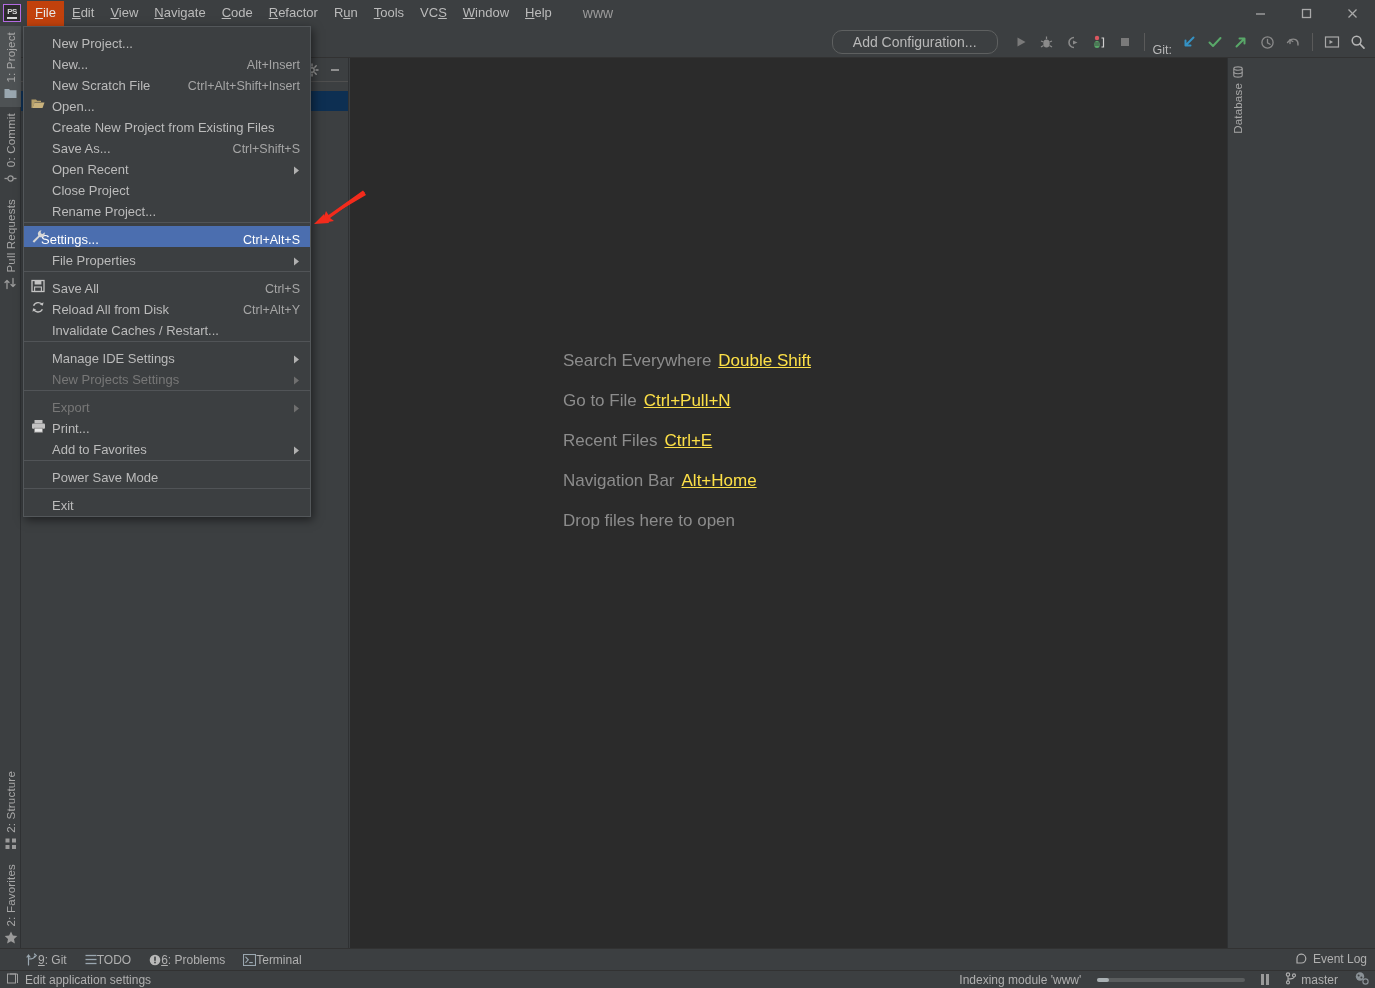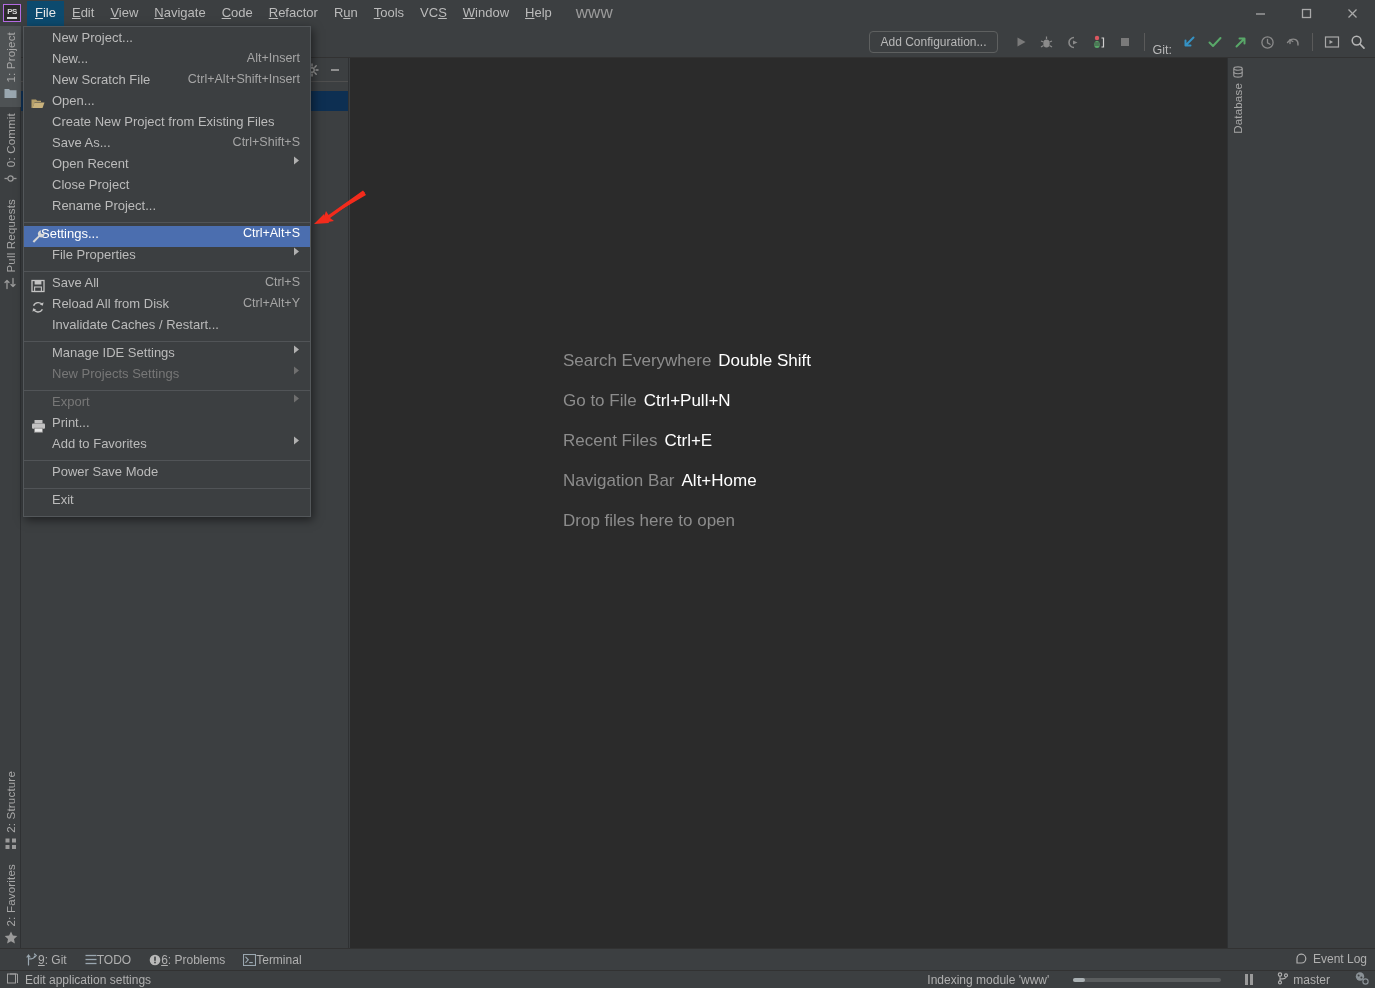--- a/index.html
+++ b/index.html
@@ -27,23 +27,23 @@
     font-size: 8px; color: #d6d6d6; line-height: 8px; font-weight: bold;
     letter-spacing: -0.5px;
   }
   .ps-logo .ps-bar { width: 10px; height: 2px; background: #d6d6d6; margin-top: 1px; }
 
   .menu-item {
     padding: 4px 8px 5px 8px; font-size: 13px; color: #bbbbbb;
     line-height: 16px; cursor: default; white-space: nowrap;
   }
   .menu-item u { text-decoration: underline; }
-  .menu-item.active { background: #0c4a6e; color: #e8e8e8; }
+  .menu-item.active { background: #c2410c; color: #e8e8e8; }
   .project-label {
-    margin-left: 16px; font-size: 17px; color: #9a9a9a;
+    margin-left: 23px; font-size: 14px; color: #9a9a9a;
   }
   .win-controls {
     position: absolute; right: 0; top: 0; height: 26px; display: flex;
   }
   .win-btn {
     width: 46px; height: 26px; display: flex; align-items: center; justify-content: center;
     color: #a9a9a9;
   }
   .win-btn svg { display: block; }
 
@@ -52,22 +52,22 @@
     position: absolute; left: 0; top: 26px; width: 1375px; height: 32px;
     background: #3c3f41; border-bottom: 1px solid #323232;
     display: flex; align-items: center;
   }
   .nav-folder-icon { margin-left: 5px; color: #9aa7b0; display:flex; align-items:center; }
   .run-toolbar {
     position: absolute; right: 4px; top: 0; height: 32px;
     display: flex; align-items: center; gap: 0px;
   }
   .add-config {
-    border: 1px solid #5e6060; border-radius: 4px; background: transparent;
-    color: #b8b8b8; font-size: 12px; padding: 3px 10px; margin-right: 10px;
+    border: 1px solid #5e6060; border-radius: 10px; background: transparent;
+    color: #b8b8b8; font-size: 14px; padding: 3px 20px; margin-right: 10px;
     font-family: inherit; cursor: pointer; white-space: nowrap;
   }
   .tb-btn {
     width: 26px; height: 26px; display: flex; align-items: center; justify-content: center;
     cursor: default;
   }
   .tb-sep { width: 1px; height: 18px; background: #5a5a5a; margin: 0 6px; }
   .git-label { font-size: 12.5px; color: #b8b8b8; margin: 16px 4px 0 2px; }
 
   
@@ -114,31 +114,31 @@
   
   .editor-area {
     position: absolute; left: 350px; top: 58px; right: 20px; bottom: 28px;
     background: #2b2b2b;
   }
   .welcome {
     position: absolute; left: 213px; top: 292px;
     display: flex; flex-direction: column; gap: 18px;
   }
   .wrow { font-size: 17px; color: #8c8c8c; line-height: 22px; white-space: nowrap; }
-  .wkey { color: #ffffff; margin-left: 7px; }
+  .wkey { color: #fde047; margin-left: 7px; text-decoration: underline; }
 
   
   .dropdown {
     position: absolute; left: 23px; top: 26px; width: 288px;
     background: #3c3f41; border: 1px solid #53575a;
     box-shadow: 2px 3px 9px rgba(0,0,0,0.5);
     padding: 3px 0; z-index: 50;
   }
   .mrow {
-    position: relative; height: 21px; display: flex; align-items: flex-start;
+    position: relative; height: 21px; display: flex; align-items: flex-end;
     padding-left: 28px; padding-right: 10px; font-size: 13px; color: #bbbbbb;
     cursor: default; white-space: nowrap;
   }
   .mrow.highlight { background: #4b6eaf; color: #ffffff; padding-left: 17px; }
   .mrow.disabled { color: #777777; }
   .mrow .mlabel { flex: 0 0 auto; }
   .mrow .mshort { margin-left: auto; font-size: 12.5px; color: #a5a5a5; padding-left: 24px; }
   .mrow.highlight .mshort { color: #ffffff; }
   .mrow .micon {
     position: absolute; left: 6px; top: 50%; transform: translateY(-50%);
@@ -169,21 +169,21 @@
     font-size: 12px; color: #b0b0b0;
   }
 
   .status-bar {
     position: absolute; left: 0; bottom: 0; width: 1375px; height: 18px;
     background: #3c3f41; border-top: 1px solid #323232;
     display: flex; font-size: 12px; color: #b0b0b0;
   }
   .status-left { display: flex; align-items: center; gap: 6px; padding-left: 6px; }
   .status-right {
-    position: absolute; right: 6px; display: flex; align-items: center; gap: 24px;
+    position: absolute; right: 6px; display: flex; align-items: center; gap: 16px;
   }
   .progress-track {
     width: 148px; height: 4px; background: #5a5d5e; border-radius: 2px; position: relative;
   }
   .progress-fill {
     position: absolute; left: 0; top: 0; height: 4px; background: #a9b0b3; border-radius: 2px;
   }
   .pause-icon { display: flex; gap: 2px; }
   .pause-icon i { display: block; width: 3px; height: 11px; background: #9a9a9a; }
   .branch { display: flex; align-items: center; gap: 4px; }

